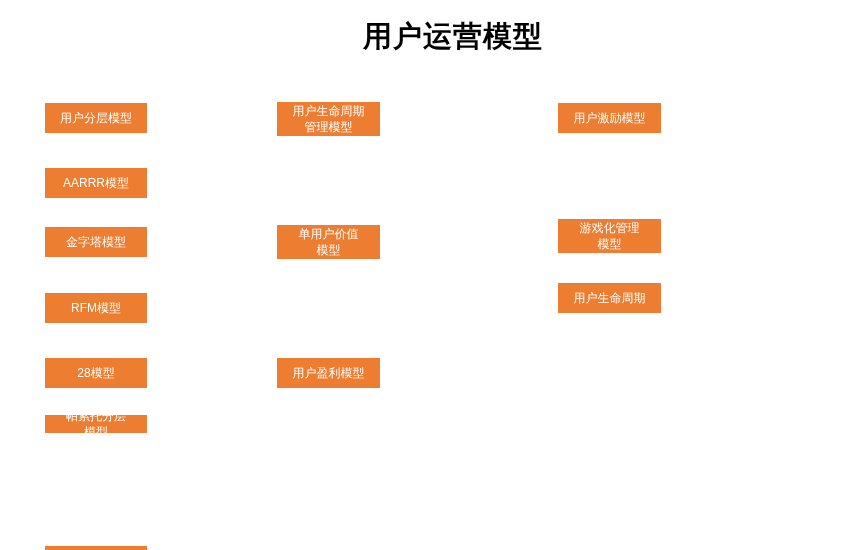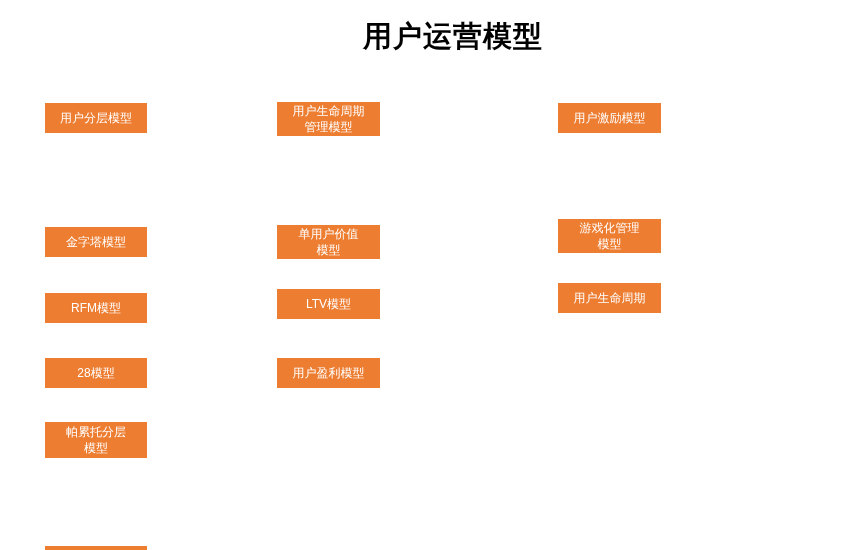--- a/index.html
+++ b/index.html
@@ -33,46 +33,46 @@
     display: flex;
     align-items: center;
     justify-content: center;
     text-align: center;
     font-size: 12px;
     line-height: 16px;
     white-space: pre-line;
     cursor: default;
   }
   .box.tall { height: 34px; }
-  .box.taller { height: 36px; margin-top: 7px; }
+  .box.taller { height: 18px; }
   .box.partial { height: 6px; } 
   .col2 { left: 277px; width: 103px; }
   .col3 { left: 558px; width: 103px; }
   .col1 { left: 45px; }
 </style>
 </head>
 <body>
 
 <div class="canvas">
 
   <div class="title">用户运营模型</div>
 
   <div class="box col1" style="top:103px">用户分层模型</div>
+  <div class="box col1" style="top:168px">AARRR模型</div>
   <div class="box col1" style="top:227px">金字塔模型</div>
   <div class="box col1" style="top:293px">RFM模型</div>
   <div class="box col1" style="top:358px">28模型</div>
   <div class="box col1 taller" style="top:415px">帕累托分层
 模型</div>
   <div class="box col1 partial" style="top:546px"></div>
 
   <div class="box col2 tall" style="top:102px">用户生命周期
 管理模型</div>
   <div class="box col2 tall" style="top:225px">单用户价值
 模型</div>
-  <div class="box col2" style="top:289px">LTV模型</div>
   <div class="box col2" style="top:358px">用户盈利模型</div>
 
   <div class="box col3" style="top:103px">用户激励模型</div>
   <div class="box col3 tall" style="top:219px">游戏化管理
 模型</div>
   <div class="box col3" style="top:283px">用户生命周期</div>
 
 </div>
 
 </body></html>

